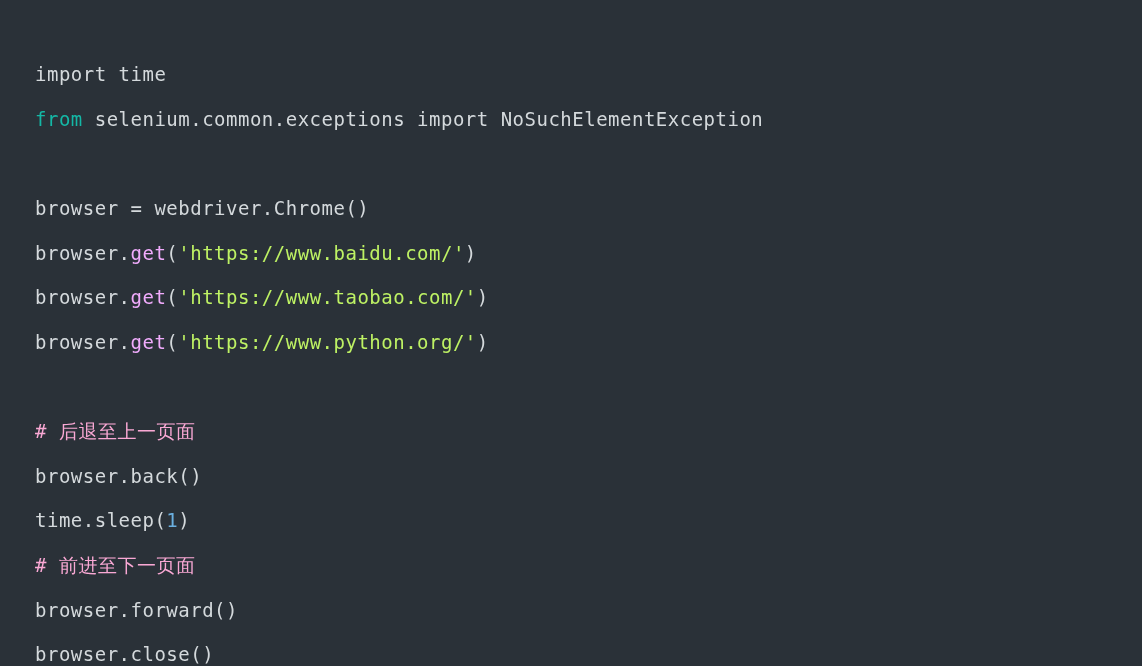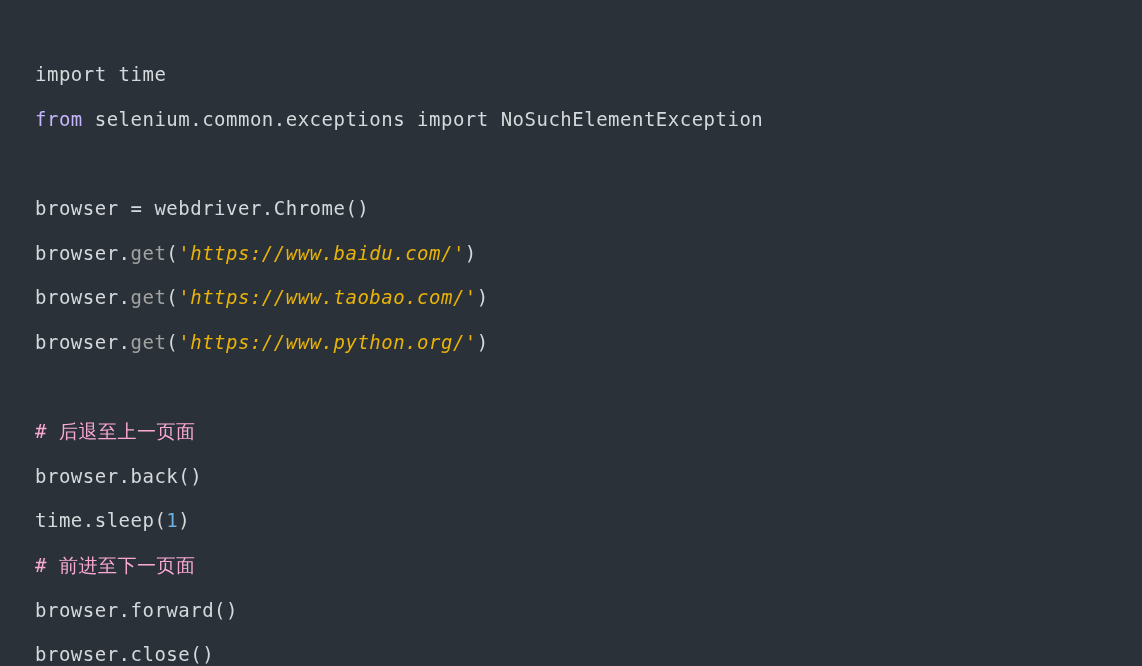--- a/index.html
+++ b/index.html
@@ -13,24 +13,24 @@
     height: 666px;
     overflow: hidden;
     letter-spacing: 0.5px;
   }
   pre {
     margin: 17px;
     padding: 35px 18px;
     white-space: pre;
   }
   .kw-import { color: #d4d9dc; }
-  .kw-from   { color: #c4b5fd; }
+  .kw-from   { color: #14b8a6; }
   .plain     { color: #d4d9dc; }
-  .call      { color: #a3a3a3; }
-  .string    { color: #eab308; font-style: italic; }
+  .call      { color: #f0abfc; }
+  .string    { color: #bef264; }
   .num       { color: #6bb0e0; }
   .comment   { color: #f9a8d4; }
   .paren     { color: #d4d9dc; }
 </style>
 </head>
 <body>
 
 <pre id="code-block"><div><span class="kw-import">import</span><span class="plain"> time</span></div><div><span class="kw-from">from</span><span class="plain"> selenium.common.exceptions </span><span class="kw-import">import</span><span class="plain"> NoSuchElementException</span></div><div><span class="plain"> </span></div><div><span class="plain">browser = webdriver.Chrome()</span></div><div><span class="plain">browser.</span><span class="call">get</span><span class="paren">(</span><span class="string">'https://www.baidu.com/'</span><span class="paren">)</span></div><div><span class="plain">browser.</span><span class="call">get</span><span class="paren">(</span><span class="string">'https://www.taobao.com/'</span><span class="paren">)</span></div><div><span class="plain">browser.</span><span class="call">get</span><span class="paren">(</span><span class="string">'https://www.python.org/'</span><span class="paren">)</span></div><div><span class="plain"> </span></div><div><span class="comment"># 后退至上一页面</span></div><div><span class="plain">browser.back()</span></div><div><span class="plain">time.sleep(</span><span class="num">1</span><span class="plain">)</span></div><div><span class="comment"># 前进至下一页面</span></div><div><span class="plain">browser.forward()</span></div><div><span class="plain">browser.close()</span></div></pre>
 
 </body></html>

